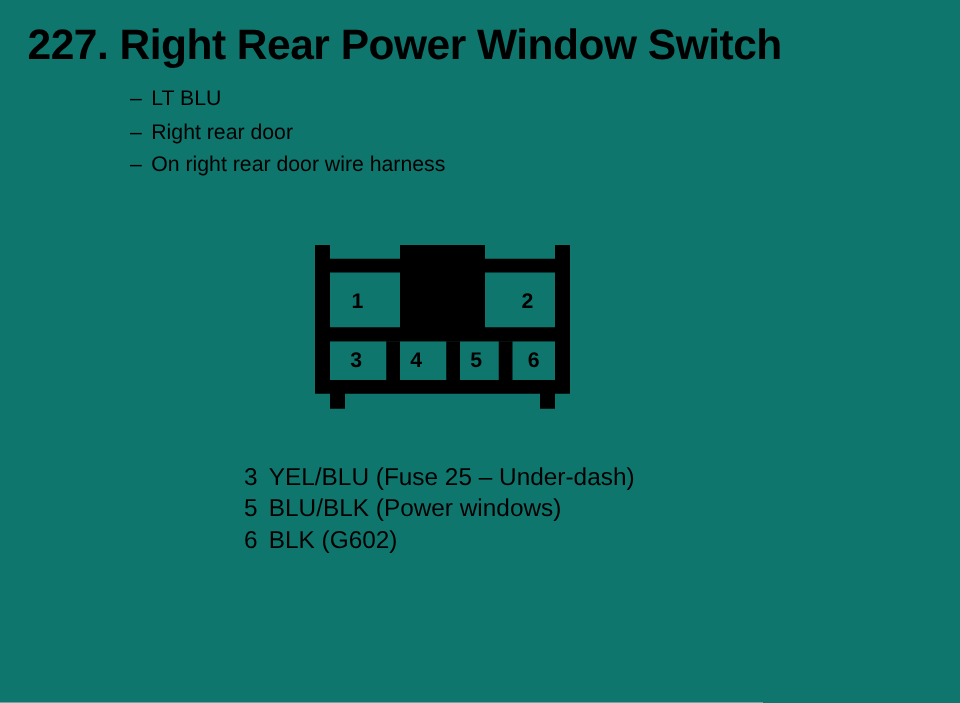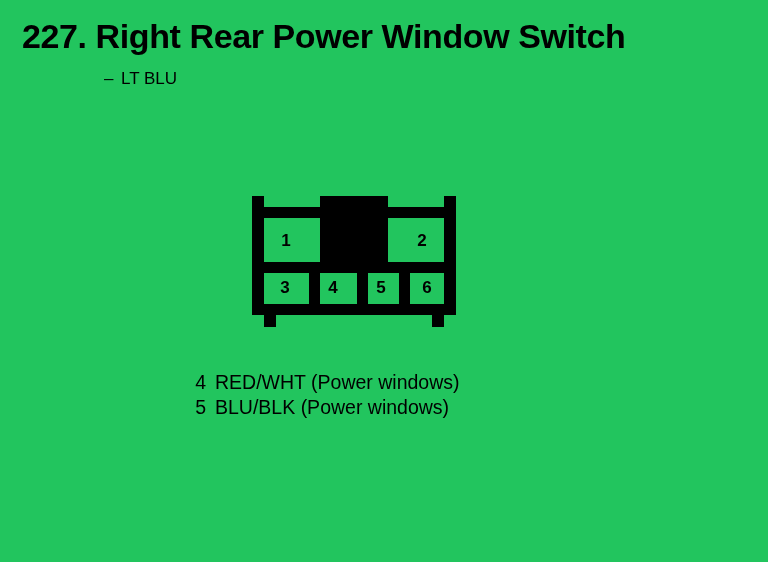--- a/index.html
+++ b/index.html
@@ -17,21 +17,21 @@
     color: #000000;
     -webkit-font-smoothing: none;
   }
 
   #page {
     position: absolute;
     left: 0;
     top: 0;
     width: 768px;
     height: 562px;
-    background: #22c55e;
+    background: #0f766e;
   }
 
   
   .title {
     position: absolute;
     left: 22px;
     top: 16px;
     font-family: "Liberation Sans", sans-serif;
     font-weight: bold;
     font-size: 34px;
@@ -103,20 +103,26 @@
 <div id="page">
 
   <div class="title">
     <span class="num">227.</span><span>Right Rear Power Window Switch</span>
   </div>
 
   <div class="attrs">
     <div class="attr-line">
       <span class="dash">–</span><span>LT BLU</span>
     </div>
+    <div class="attr-line">
+      <span class="dash">–</span><span>Right rear door</span>
+    </div>
+    <div class="attr-line">
+      <span class="dash">–</span><span>On right rear door wire harness</span>
+    </div>
   </div>
 
   <div class="connector">
     <svg viewBox="0 0 204 131" xmlns="http://www.w3.org/2000/svg">
 
       <path fill="#000000" fill-rule="evenodd" d="M 0,0
            L 12,0
            L 12,11
            L 68,11
            L 68,0
@@ -166,20 +172,23 @@
 
       <text class="pin-num" x="33" y="93">3</text>
       <text class="pin-num" x="81" y="93">4</text>
       <text class="pin-num" x="129" y="93">5</text>
       <text class="pin-num" x="175" y="93">6</text>
     </svg>
   </div>
 
   <div class="pin-list">
     <div class="pin-row">
-      <span class="pin-id">4</span><span>RED/WHT (Power windows)</span>
+      <span class="pin-id">3</span><span>YEL/BLU (Fuse 25 – Under-dash)</span>
     </div>
     <div class="pin-row">
       <span class="pin-id">5</span><span>BLU/BLK (Power windows)</span>
+    </div>
+    <div class="pin-row">
+      <span class="pin-id">6</span><span>BLK (G602)</span>
     </div>
   </div>
 
 </div>
 
 </body></html>

